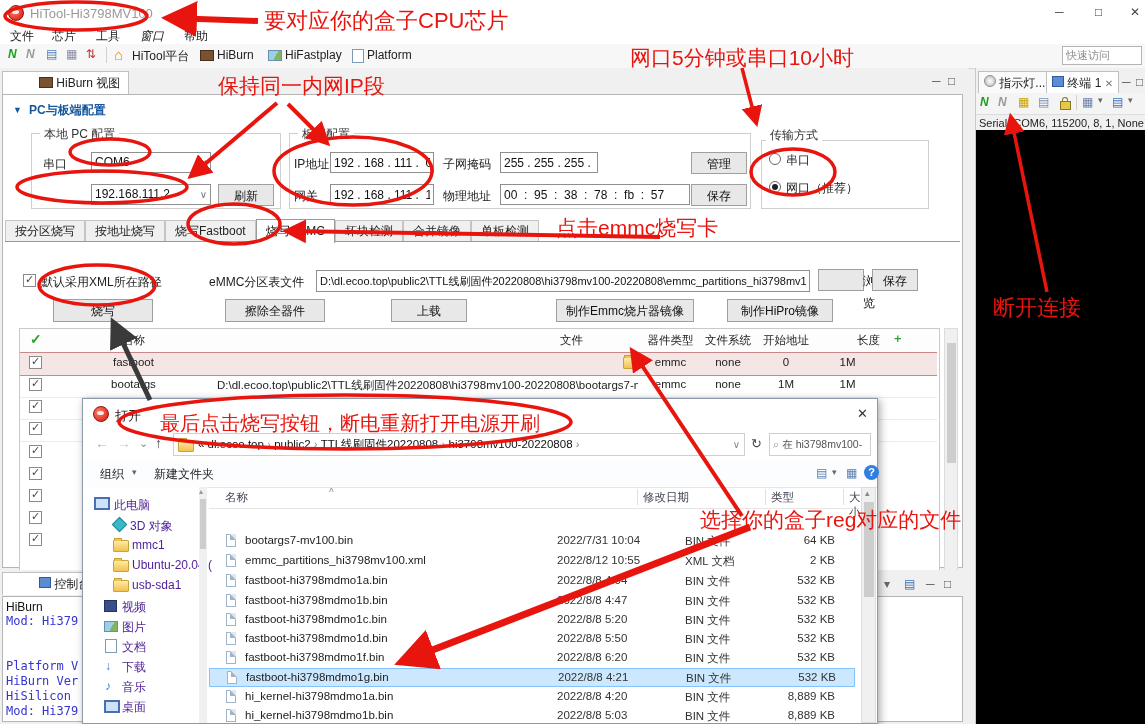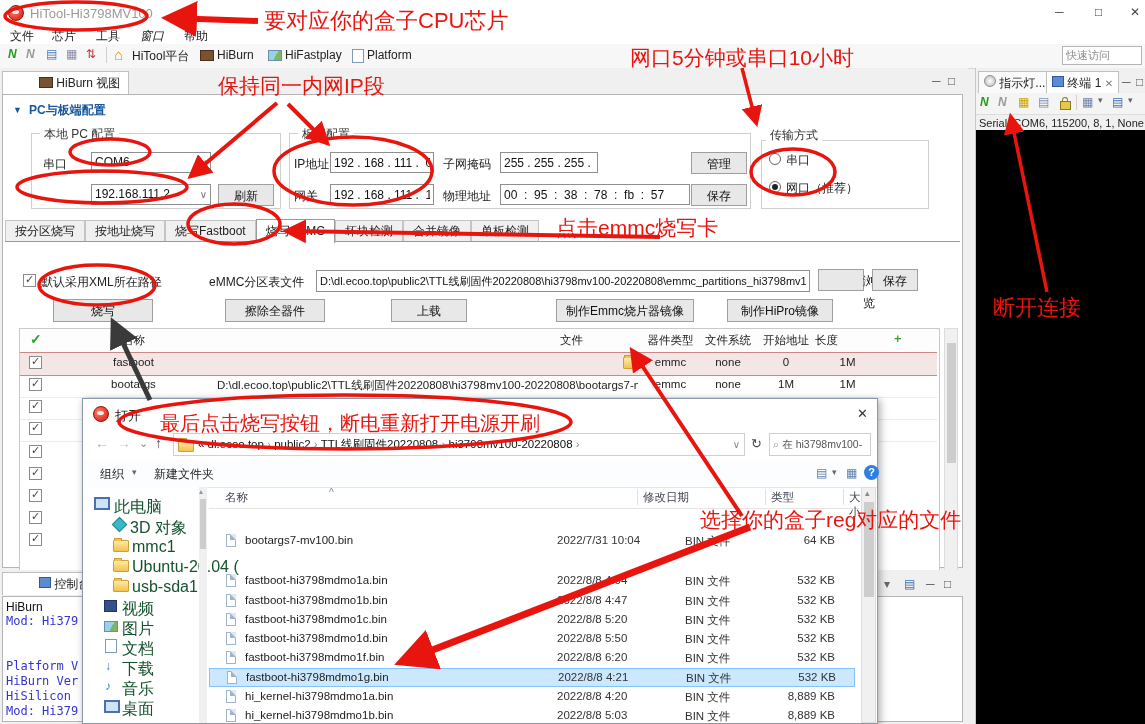--- a/index.html
+++ b/index.html
@@ -52,21 +52,21 @@
   .dlgrow .dt{position:absolute;left:348px;top:2px;color:#333;}
   .dlgrow .tp{position:absolute;left:476px;top:2px;color:#333;}
   .dlgrow .sz{position:absolute;left:540px;top:2px;width:86px;text-align:right;color:#333;}
   .trow{position:absolute;left:18px;width:917px;height:22px;font-size:11.5px;border-bottom:1px solid #ececec;}
   .trow .c-name{position:absolute;left:30px;width:167px;text-align:center;top:3px;}
   .trow .c-file{position:absolute;left:197px;width:421px;text-align:right;top:3px;white-space:nowrap;overflow:hidden;}
   .trow .c-type{position:absolute;left:622px;width:57px;text-align:center;top:3px;}
   .trow .c-fs{position:absolute;left:679px;width:58px;text-align:center;top:3px;}
   .trow .c-start{position:absolute;left:737px;width:58px;text-align:center;top:3px;}
   .trow .c-len{position:absolute;left:795px;width:65px;text-align:center;top:3px;}
-  .sideitem{position:absolute;font-size:16px;color:#14532d;white-space:nowrap;}
+  .sideitem{position:absolute;font-size:12px;color:#4c1d95;white-space:nowrap;}
 </style>
 </head>
 <body>
 
 <div class="abs" style="left:0;top:0;width:1145px;height:26px;background:#fff;">
   <span class="ico-app abs" style="left:8px;top:5px;"></span>
   <span class="lbl" style="left:30px;top:6px;color:#9a9a9a;font-size:13px;">HiTool-Hi3798MV100</span>
   <span class="lbl glyph" style="left:1055px;top:5px;color:#444;">─</span>
   <span class="lbl glyph" style="left:1095px;top:5px;color:#444;">□</span>
   <span class="lbl glyph" style="left:1130px;top:5px;color:#444;">✕</span>
@@ -166,21 +166,21 @@
     <div class="btn" style="left:724px;top:204px;width:106px;height:23px;line-height:23px;">制作HiPro镜像</div>
 
     <div class="abs" style="left:16px;top:233px;width:921px;height:244px;border:1px solid #c9c9c9;box-sizing:border-box;background:#fff;">
       <div class="abs" style="left:0;top:0;width:917px;height:23px;border-bottom:1px solid #c9c9c9;background:#fdfdfd;font-size:11.5px;">
         <span class="abs glyph" style="left:10px;top:2px;color:#2aa52a;font-weight:bold;font-size:14px;">✓</span>
         <span class="abs" style="left:30px;width:167px;top:4px;text-align:center;">名称</span>
         <span class="abs" style="left:540px;top:4px;">文件</span>
         <span class="abs" style="left:622px;width:57px;top:4px;text-align:center;">器件类型</span>
         <span class="abs" style="left:679px;width:58px;top:4px;text-align:center;">文件系统</span>
         <span class="abs" style="left:737px;width:58px;top:4px;text-align:center;">开始地址</span>
-        <span class="abs" style="left:795px;width:65px;top:4px;text-align:left;">长度</span>
+        <span class="abs" style="left:795px;width:65px;top:4px;text-align:right;">长度</span>
         <span class="abs glyph" style="left:872px;top:2px;color:#2aa52a;font-weight:bold;">＋</span>
       </div>
 
       <div class="trow" style="left:0;top:23px;background:#f5e6e6;border-top:1px solid #cc8888;border-bottom:1px solid #cc8888;">
         <span class="cbx on" style="left:9px;top:3px;"></span>
         <span class="c-name">fastboot</span>
         <span class="ico-folder" style="left:603px;top:4px;"></span>
         <span class="c-type">emmc</span>
         <span class="c-fs">none</span>
         <span class="c-start">0</span>
@@ -367,20 +367,27 @@
   </div>
 
   
   <div class="dlgrow" style="left:126px;top:133px;">
     <span class="ico-page" style="left:17px;top:2px;"></span>
     <span class="nm">bootargs7-mv100.bin</span>
     <span class="dt">2022/7/31 10:04</span>
     <span class="tp">BIN 文件</span>
     <span class="sz">64 KB</span>
   </div>
+  <div class="dlgrow" style="left:126px;top:153px;">
+    <span class="ico-page" style="left:17px;top:2px;"></span>
+    <span class="nm">emmc_partitions_hi3798mv100.xml</span>
+    <span class="dt">2022/8/12 10:55</span>
+    <span class="tp">XML 文档</span>
+    <span class="sz">2 KB</span>
+  </div>
   <div class="dlgrow" style="left:126px;top:173px;">
     <span class="ico-page" style="left:17px;top:2px;"></span>
     <span class="nm">fastboot-hi3798mdmo1a.bin</span>
     <span class="dt">2022/8/8 4:04</span>
     <span class="tp">BIN 文件</span>
     <span class="sz">532 KB</span>
   </div>
   <div class="dlgrow" style="left:126px;top:193px;">
     <span class="ico-page" style="left:17px;top:2px;"></span>
     <span class="nm">fastboot-hi3798mdmo1b.bin</span>

